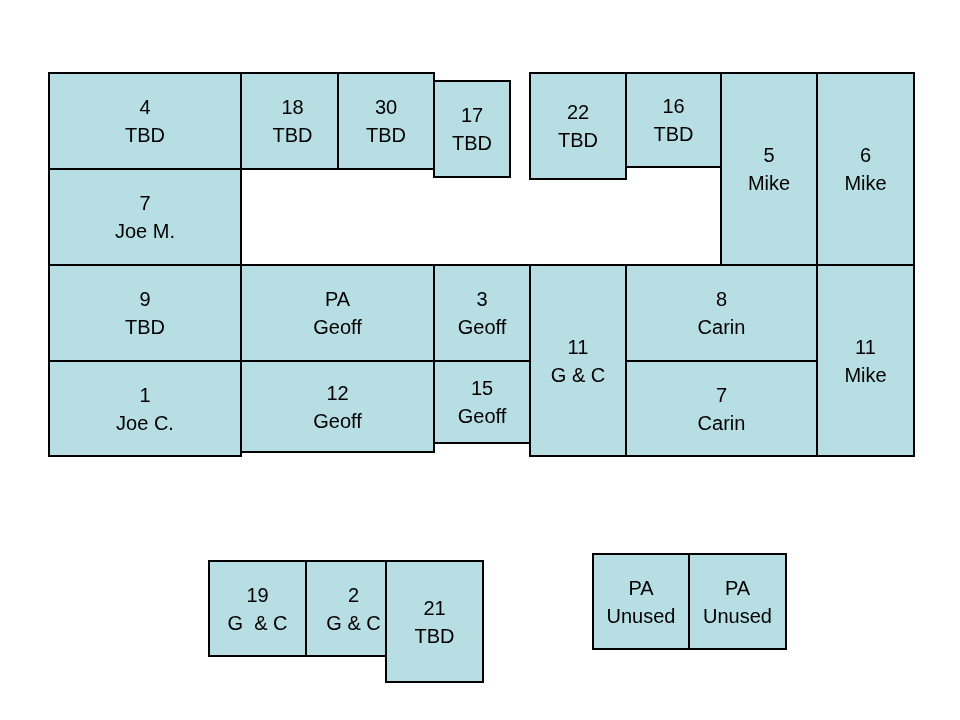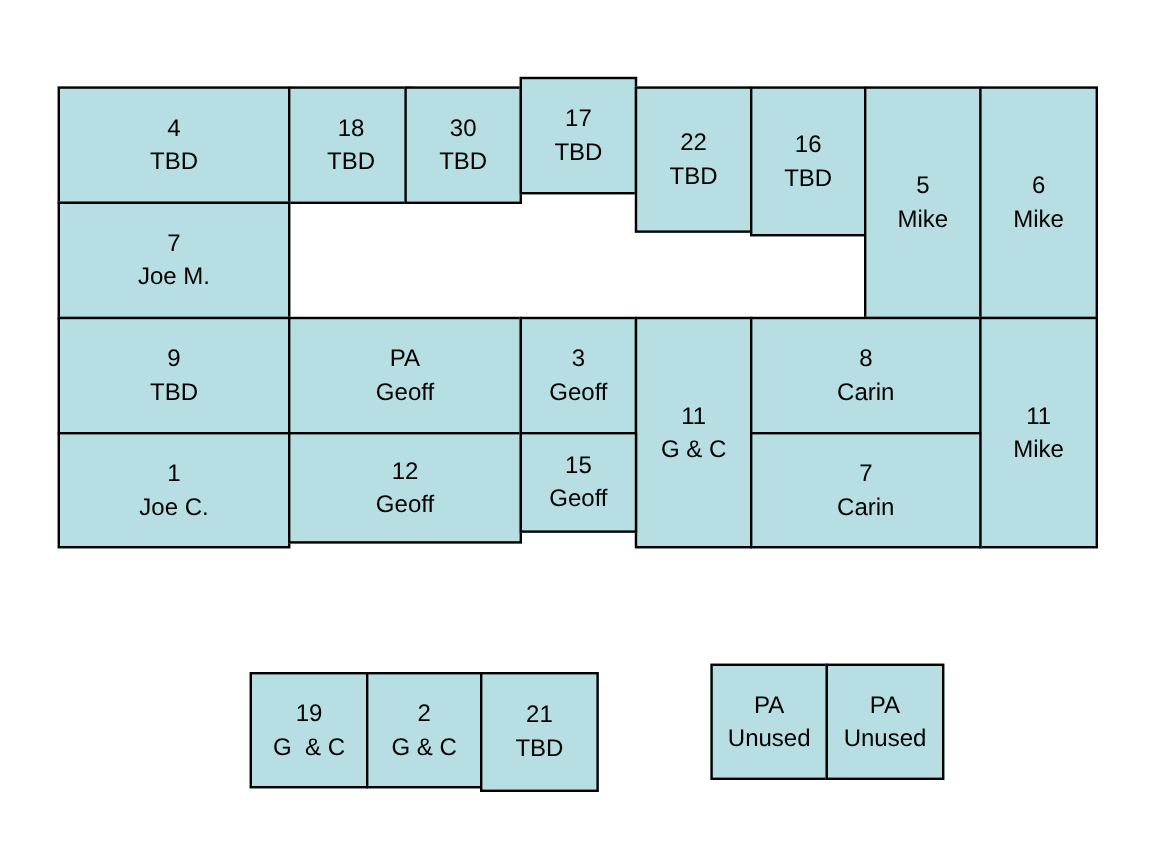--- a/index.html
+++ b/index.html
@@ -44,29 +44,29 @@
     <div>TBD</div>
   </div>
   <div class="box" style="left:240px;top:72px;width:105px;height:98px">
     <div>18</div>
     <div>TBD</div>
   </div>
   <div class="box" style="left:337px;top:72px;width:98px;height:98px">
     <div>30</div>
     <div>TBD</div>
   </div>
-  <div class="box" style="left:433px;top:64px;width:98px;height:98px">
+  <div class="box" style="left:433px;top:80px;width:78px;height:98px">
     <div>17</div>
     <div>TBD</div>
   </div>
-  <div class="box" style="left:529px;top:72px;width:98px;height:122px">
+  <div class="box" style="left:529px;top:72px;width:98px;height:108px">
     <div>22</div>
     <div>TBD</div>
   </div>
-  <div class="box" style="left:625px;top:72px;width:97px;height:125px">
+  <div class="box" style="left:625px;top:72px;width:97px;height:96px">
     <div>16</div>
     <div>TBD</div>
   </div>
   <div class="box" style="left:720px;top:72px;width:98px;height:194px">
     <div>5</div>
     <div>Mike</div>
   </div>
   <div class="box" style="left:816px;top:72px;width:99px;height:194px">
     <div>6</div>
     <div>Mike</div>
@@ -120,21 +120,21 @@
   </div>
 
   <div class="box" style="left:208px;top:560px;width:99px;height:97px">
     <div>19</div>
     <div>G  &amp; C</div>
   </div>
   <div class="box" style="left:305px;top:560px;width:97px;height:97px">
     <div>2</div>
     <div>G &amp; C</div>
   </div>
-  <div class="box" style="left:400px;top:560px;width:99px;height:100px">
+  <div class="box" style="left:385px;top:560px;width:99px;height:123px">
     <div>21</div>
     <div>TBD</div>
   </div>
 
   <div class="box" style="left:592px;top:553px;width:98px;height:97px">
     <div>PA</div>
     <div>Unused</div>
   </div>
   <div class="box" style="left:688px;top:553px;width:99px;height:97px">
     <div>PA</div>

